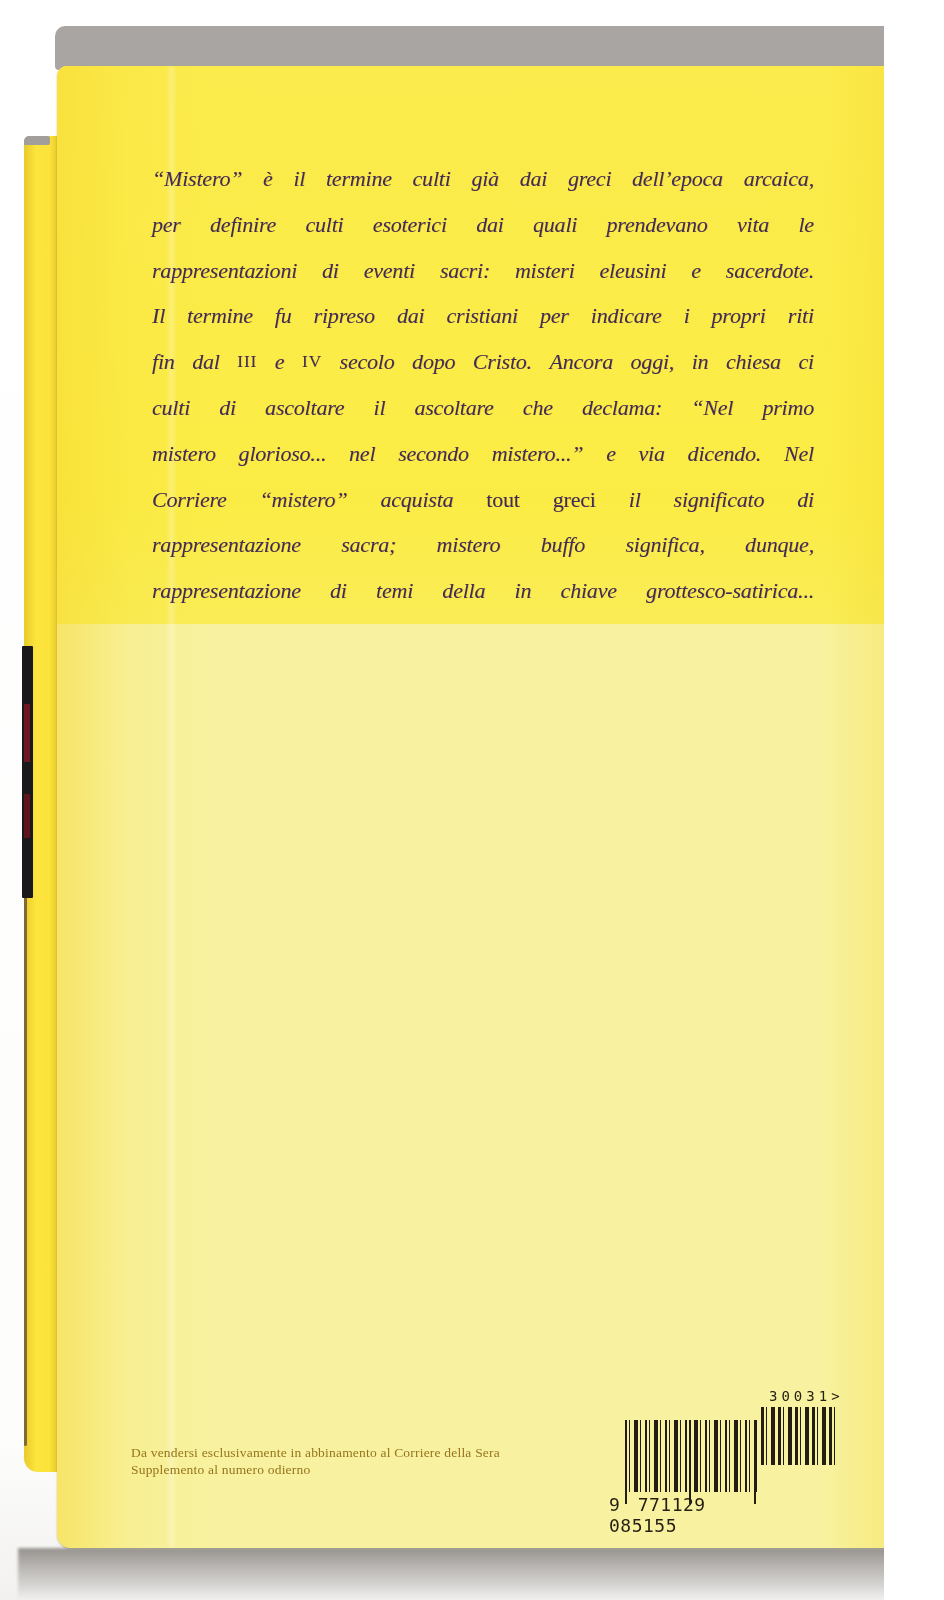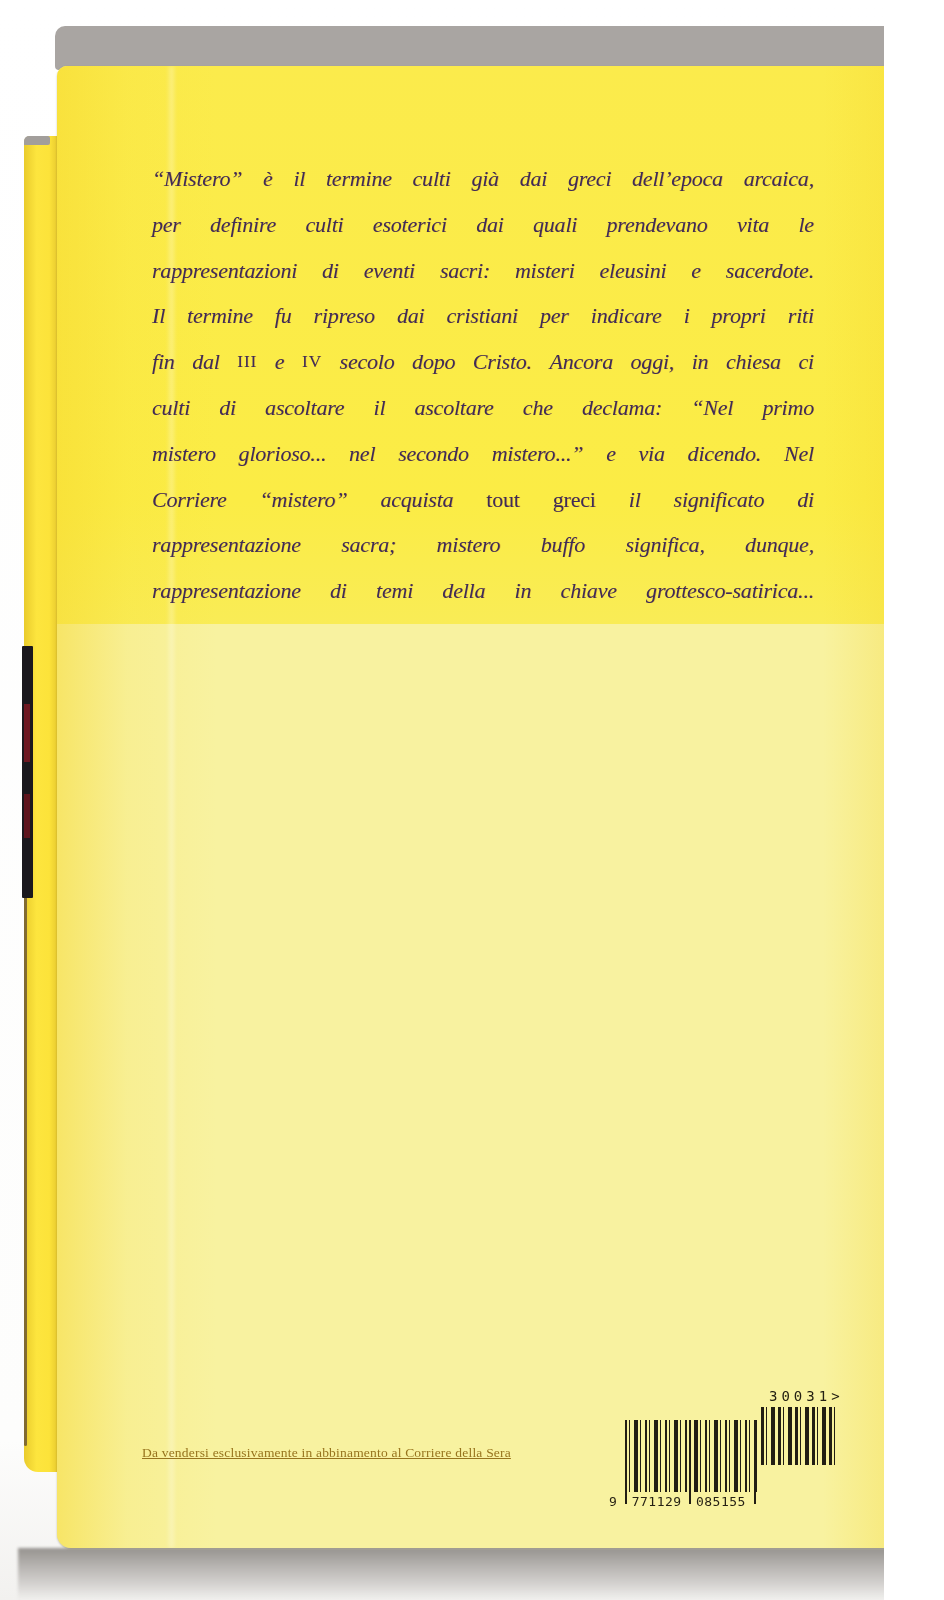--- a/index.html
+++ b/index.html
@@ -54,36 +54,36 @@
   .blurb { position:absolute; left:95px; top:100px; width:662px;
            font-size:22px; font-style:italic; letter-spacing:-0.2px;
            color:#3f2b58; text-shadow:0.6px 0.4px 0.4px rgba(150,60,20,.28); }
   .blurb-line { display:flex; justify-content:space-between; height:45.8px; align-items:flex-start;
                 white-space:nowrap; }
   .blurb-line span { display:inline-block; }
   .rm { font-style:normal; }
   .sc { font-style:normal; font-size:0.78em; letter-spacing:1px; padding-top:3px; }
 
   
-  .imprint { position:absolute; left:85px; top:1379px; color:#97741d;text-decoration:underline; }
+  .imprint { position:absolute; left:74px; top:1379px; color:#97741d; }
   .imprint-small { font-size:13.5px; line-height:16.5px; letter-spacing:.2px; }
   .imprint-price { margin-top:5px; font-size:18px; letter-spacing:.3px; color:#8f6e18; }
 
   
   .ean { position:absolute; left:552px; top:1354px; width:150px; }
   .ean-bars { position:relative; width:132px; height:72px; margin-left:16px;
               background-image:repeating-linear-gradient(90deg,
                 #221e14 0px,#221e14 2px, transparent 2px,transparent 4px,
                 #221e14 4px,#221e14 5px, transparent 5px,transparent 9px,
                 #221e14 9px,#221e14 13px,transparent 13px,transparent 15px,
                 #221e14 15px,#221e14 16px,transparent 16px,transparent 20px); }
   .ean-guard { position:absolute; top:0; width:2px; height:84px; background:#221e14; }
   .g-left { left:0; } .g-mid { left:64px; } .g-right { left:129px; }
   .ean-digits { margin-top:2px; font-family:"DejaVu Sans Mono", monospace;
-                font-size:13px; letter-spacing:.5px; word-spacing:6px; color:#241f12; }
+                font-size:18px; letter-spacing:.5px; word-spacing:6px; color:#241f12; }
   .addon { position:absolute; left:704px; top:1322px; width:90px; }
   .addon-text { font-family:"DejaVu Sans Mono", monospace; font-size:14px;
                 letter-spacing:4px; color:#242012; margin-left:8px; }
   .addon-bars { margin-top:3px; width:78px; height:58px;
                 background-image:repeating-linear-gradient(90deg,
                   #221e14 0px,#221e14 3px, transparent 3px,transparent 5px,
                   #221e14 5px,#221e14 6px, transparent 6px,transparent 10px,
                   #221e14 10px,#221e14 14px,transparent 14px,transparent 17px); }
 </style>
 </head>
@@ -218,20 +218,21 @@
           <span class="seg it">temi</span>
           <span class="seg it">della</span>
           <span class="seg it">in</span>
           <span class="seg it">chiave</span>
           <span class="seg it">grottesco-satirica...</span>
         </div>
     </div>
 
     <div class="imprint">
       <div class="imprint-small">Da vendersi esclusivamente in abbinamento al Corriere della Sera</div>
+      <div class="imprint-small">Supplemento al numero odierno</div>
     </div>
 
     <div class="ean">
       <div class="ean-bars">
         <div class="ean-guard g-left"></div>
         <div class="ean-guard g-mid"></div>
         <div class="ean-guard g-right"></div>
       </div>
       <div class="ean-digits">9 771129 085155</div>
     </div>

